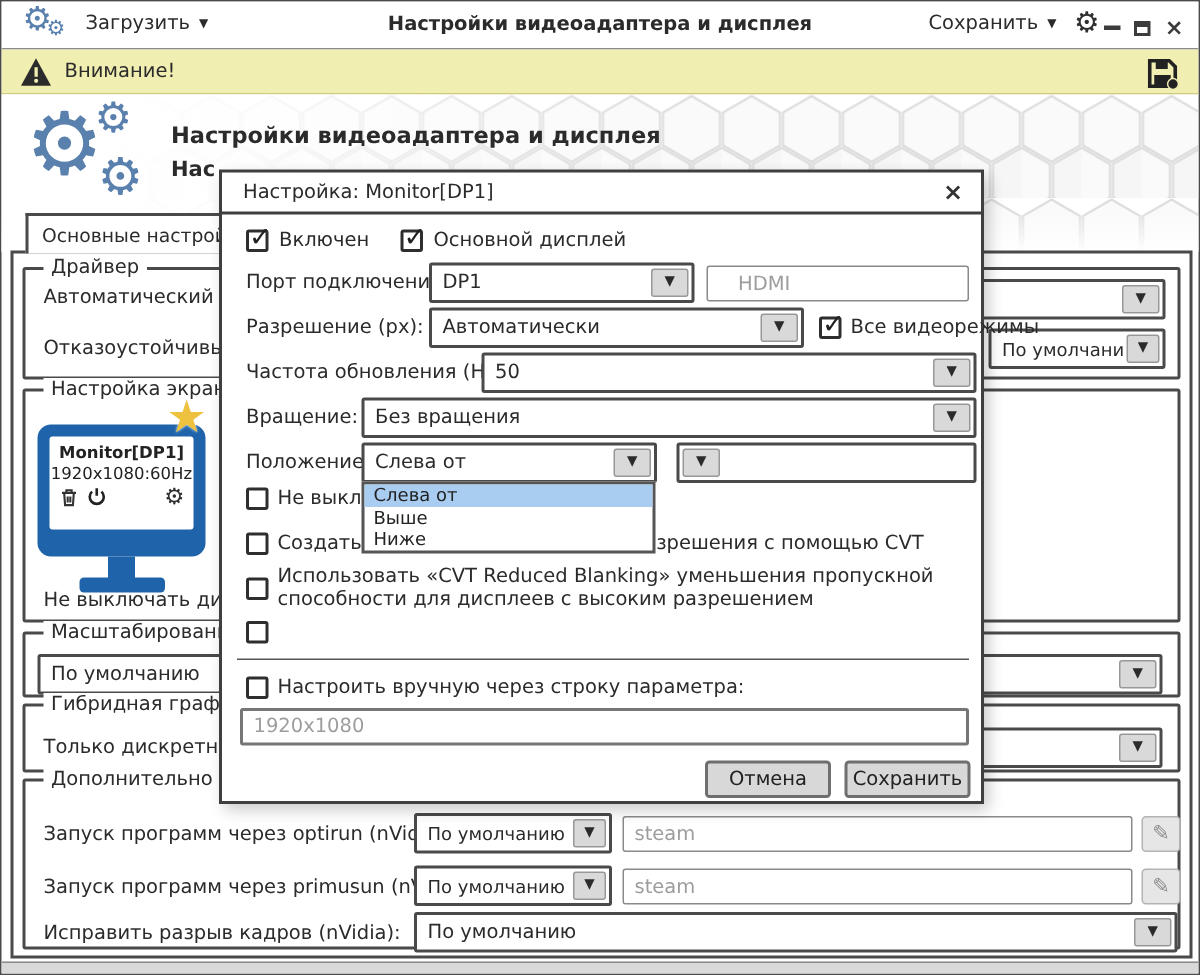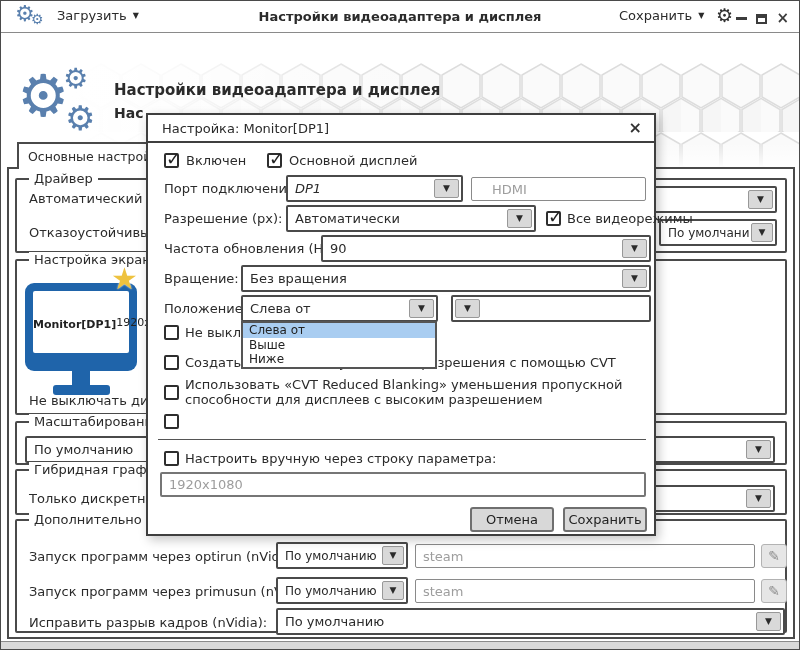--- a/index.html
+++ b/index.html
@@ -63,21 +63,21 @@
   #dlg-sep1{left:0;top:26px;width:100%;height:0;border-top:2px solid #3f3f3f;}
   .dlg-close{font-size:16px;font-weight:700;color:#333;line-height:1;}
   .optlist{position:absolute;left:93px;top:206px;width:196px;background:#fff;border:2px solid #555;z-index:6;}
   .opt{height:14.5px;display:flex;align-items:center;padding:0 6px;font-size:12px;color:#222;white-space:nowrap;}
   .opt.selected{background:#a9cdf1;}
   .wraplbl{white-space:normal;line-height:15px;}
   .hsep{position:absolute;border-top:1.5px solid #555;height:0;}
 
   
   #monitor-frame{left:24px;top:282px;width:112px;height:88px;background:#1f64aa;border-radius:9px;}
-  #monitor-screen{left:32px;top:290px;width:96px;height:62px;background:#fff;border-radius:2px;display:flex;align-items:center;}
+  #monitor-screen{left:32px;top:290px;width:96px;height:62px;background:#fff;border-radius:2px;display:flex;flex-direction:column;align-items:center;}
   #monitor-neck{left:71px;top:370px;width:18px;height:16px;background:#1f64aa;}
   #monitor-base{left:52px;top:384px;width:57px;height:10px;background:#1f64aa;border-radius:3px;}
   .monname{font-size:11px;font-weight:700;color:#222;margin-top:4px;}
   .monmode{font-size:11px;color:#222;margin-top:1px;}
   .monicons{width:100%;display:flex;align-items:center;padding:2px 6px 0 6px;gap:4px;}
   .icon-svg{display:block;}
 </style>
 </head>
 <body>
 
@@ -96,20 +96,34 @@
       <span class="caret">▼</span>
     </div>
     <span class="abs gearglyph" style="left:715px;top:5px;font-size:19px;">⚙</span>
     <div class="abs winctl" style="right:10px;top:10px;">
       <span class="minus"></span>
       <span class="maxi"></span>
       <span class="xg">×</span>
     </div>
   </div>
 
+  <div id="warnbar" class="abs">
+    <svg class="icon-svg" style="margin-left:12px;" width="22" height="20" viewBox="0 0 24 22">
+      <path d="M12 1 L23 21 H1 Z" fill="#2b2b2b"></path>
+      <rect x="10.9" y="7.5" width="2.4" height="7" fill="#f1eeb2"></rect>
+      <circle cx="12.1" cy="17.5" r="1.5" fill="#f1eeb2"></circle>
+    </svg>
+    <span class="txt" style="margin-left:8px;">Внимание!</span>
+    <svg class="icon-svg" style="position:absolute;right:12px;top:4px;" width="24" height="24" viewBox="0 0 24 24">
+      <path d="M3.5 3.5 h13 l4 4 v13 h-17 z" fill="none" stroke="#222" stroke-width="2.4"></path>
+      <rect x="7.5" y="3.5" width="8" height="5.5" fill="#222"></rect>
+      <rect x="6.5" y="13" width="11" height="8" fill="#222"></rect>
+      <circle cx="19" cy="19" r="3.6" fill="#222" stroke="#f1eeb2" stroke-width="1"></circle>
+    </svg>
+  </div>
 
   <div id="header" class="abs">
     <svg width="800" height="105">
       <defs>
         <pattern id="hexp" width="40" height="69" patternUnits="userSpaceOnUse">
           <path d="M20 1 L39 12 V34 L20 45 L1 34 V12 Z" fill="#fafafa" stroke="#dcdcdc" stroke-width="1.5"></path>
           <path d="M20 1 L39 12 V34 L20 45 L1 34 V12 Z" transform="translate(20,34.5)" fill="#f6f6f6" stroke="#dcdcdc" stroke-width="1.5"></path>
           <path d="M20 1 L39 12 V34 L20 45 L1 34 V12 Z" transform="translate(-20,34.5)" fill="#fafafa" stroke="#dcdcdc" stroke-width="1.5"></path>
         </pattern>
       </defs>
@@ -243,21 +257,21 @@
     <div class="abs" style="left:16px;top:38px;display:flex;align-items:center;gap:7px;">
       <span class="cb checked"></span>
       <span class="txt">Включен</span>
     </div>
     <div class="abs" style="left:119px;top:38px;display:flex;align-items:flex-end;gap:7px;">
       <span class="cb checked"></span>
       <span class="txt">Основной дисплей</span>
     </div>
 
     <div class="abs txt" style="left:16px;top:66px;">Порт подключения:</div>
-    <div class="combo" style="left:138px;top:60px;width:177px;height:27px;font-style:italic;">
+    <div class="combo" style="left:138px;top:60px;width:177px;height:27px;">
       <span class="ctxt">DP1</span>
       <span class="cbtn">
           <span class="tri">▼</span>
         </span>
     </div>
     <input class="tfield lite" style="left: 323px; top: 62px; width: 175px; height: 24px; padding-left: 20px;" placeholder="HDMI">
 
     <div class="abs txt" style="left:16px;top:96px;">Разрешение (px):</div>
     <div class="combo" style="left:138px;top:90px;width:250px;height:27px;">
       <span class="ctxt">Автоматически</span>
@@ -265,21 +279,21 @@
           <span class="tri">▼</span>
         </span>
     </div>
     <div class="abs" style="left:398px;top:96px;display:flex;align-items:flex-start;gap:6px;">
       <span class="cb checked"></span>
       <span class="txt">Все видеорежимы</span>
     </div>
 
     <div class="abs txt" style="left:16px;top:126px;">Частота обновления (Hz):</div>
     <div class="combo" style="left:173px;top:120px;width:330px;height:27px;">
-      <span class="ctxt">90</span>
+      <span class="ctxt">50</span>
       <span class="cbtn">
           <span class="tri">▼</span>
         </span>
     </div>
 
     <div class="abs txt" style="left:16px;top:156px;">Вращение:</div>
     <div class="combo" style="left:93px;top:150px;width:410px;height:27px;">
       <span class="ctxt">Без вращения</span>
       <span class="cbtn">
           <span class="tri">▼</span>

